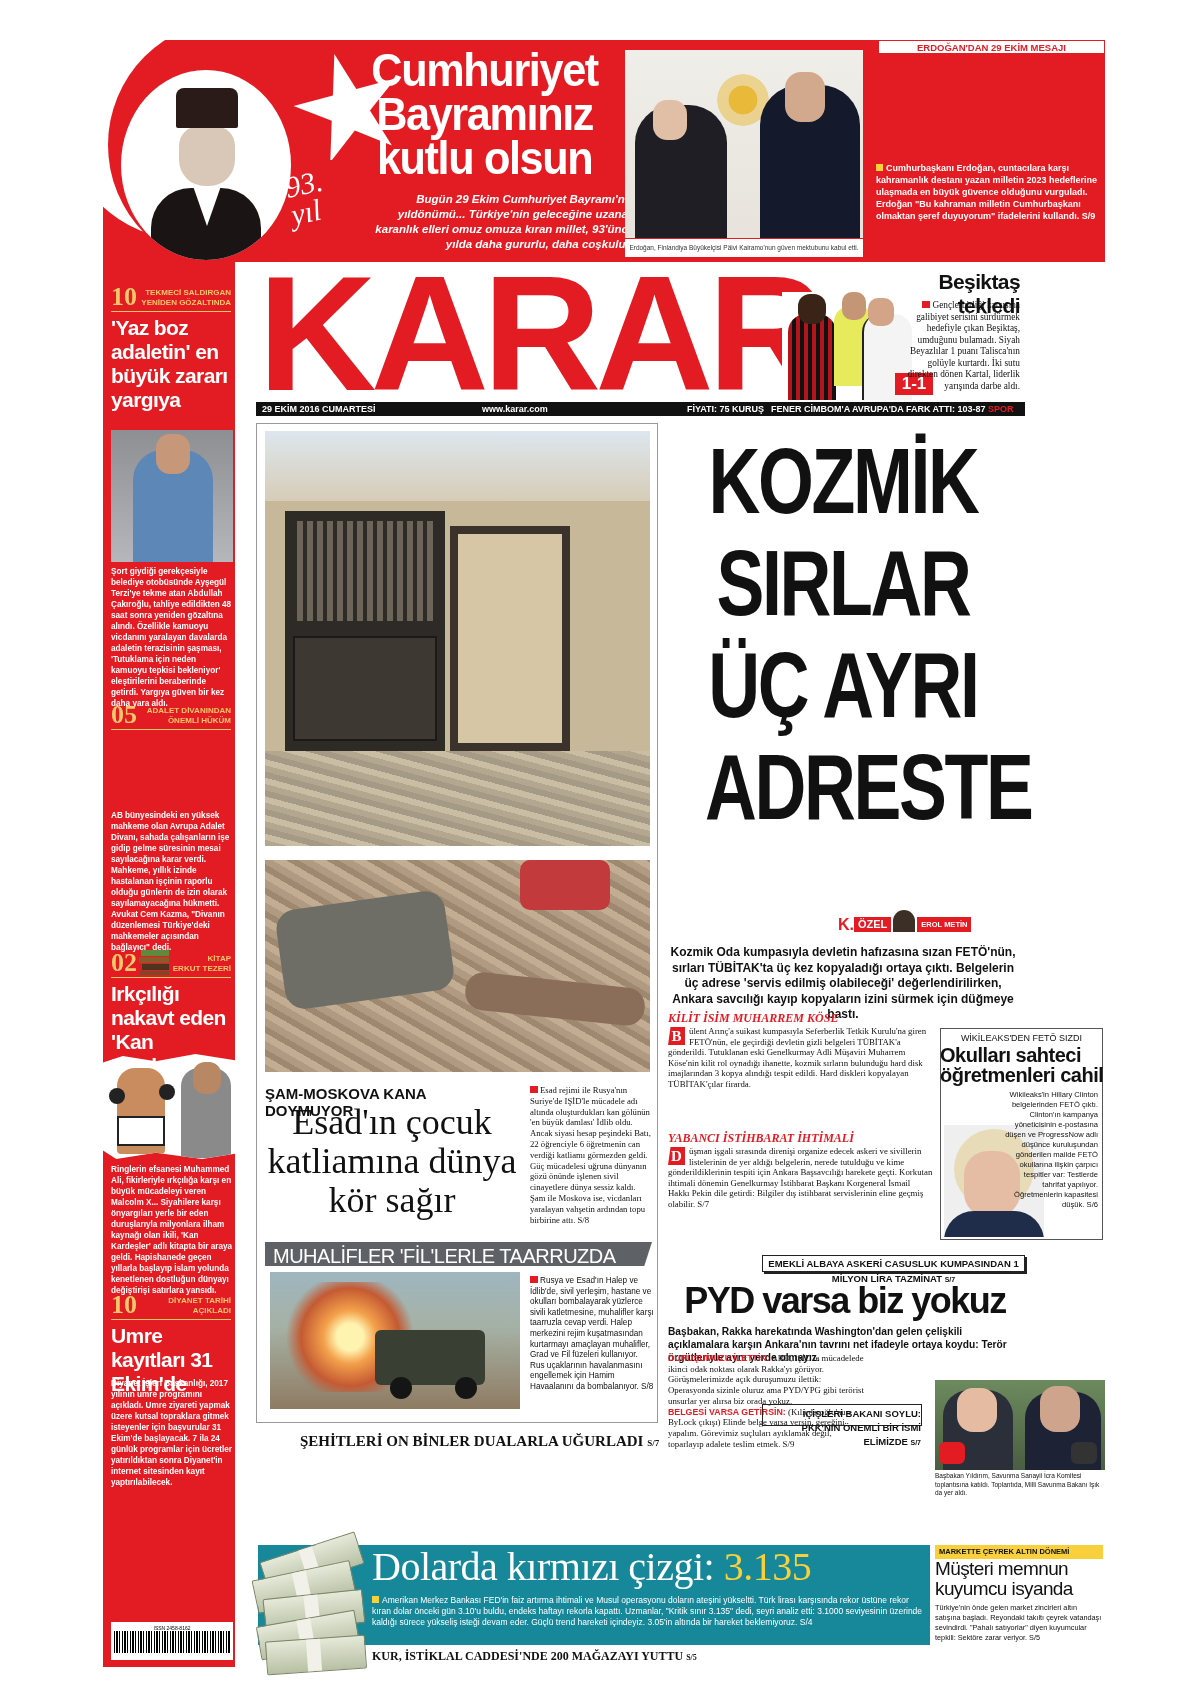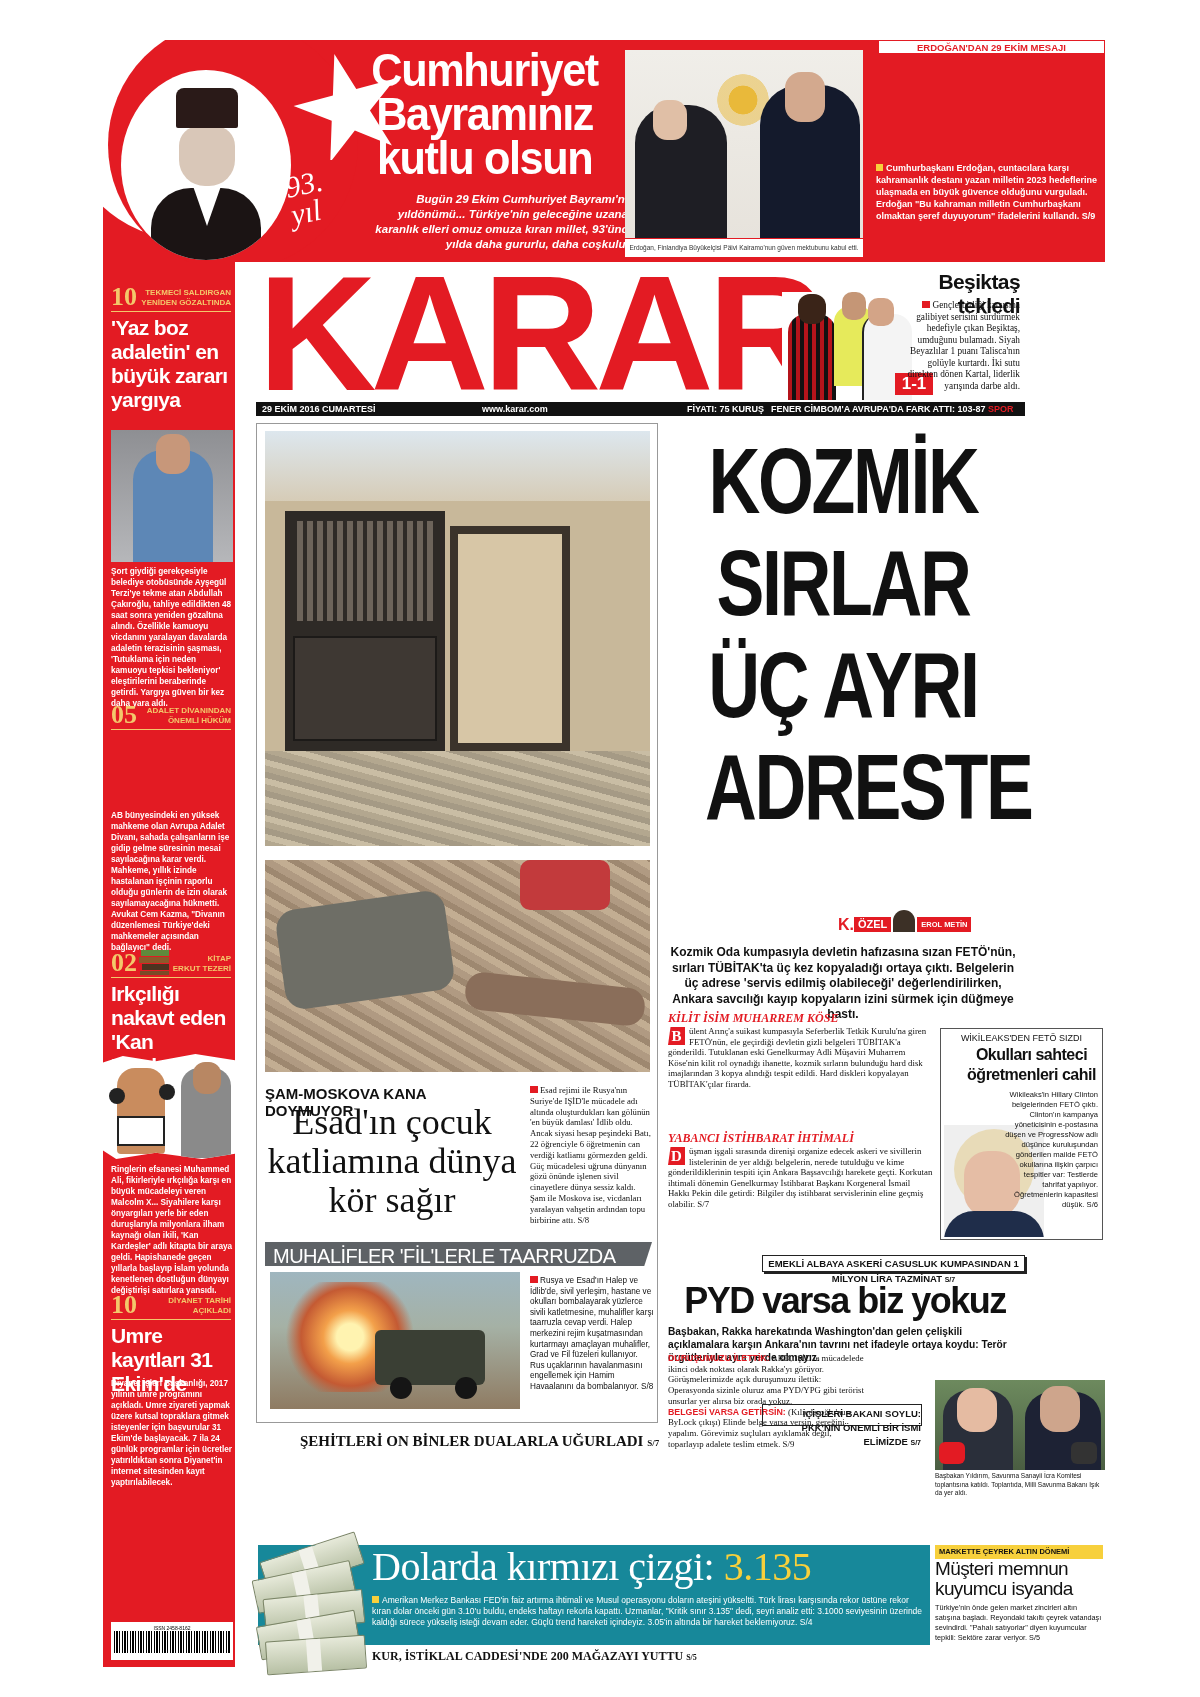--- a/index.html
+++ b/index.html
@@ -109,21 +109,21 @@
   #ozel-avatar { width: 22px; height: 22px; border-radius: 50% 50% 0 0; background: #3c3026; margin: 0 2px; margin-top: -8px; }
   #ozel-author { background: #e31b23; color: #fff; font-weight: bold; font-size: 7.5px; padding: 0 4px; line-height: 15px; }
   #kozmik-deck { left: 666px; top: 945px; width: 354px; text-align: center; font-weight: bold; font-size: 12px; line-height: 15.5px; }
   .sub-kicker { position: absolute; font-family: "Liberation Serif", serif; font-style: italic; font-weight: bold; color: #e31b23; font-size: 12px; }
   .dropcap { float: left; width: 17px; height: 18px; background: #e31b23; color: #fff; font-family: "Liberation Serif", serif; font-weight: bold; font-size: 15px; text-align: center; line-height: 18px; margin: 1px 4px 0 0; clip-path: polygon(15% 0, 100% 0, 100% 100%, 0 100%); }
   .serif-body { position: absolute; font-family: "Liberation Serif", serif; font-size: 8.8px; line-height: 10.5px; }
 
   
   #wiki-box { left: 940px; top: 1028px; width: 163px; height: 212px; border: 1px solid #555; }
   #wiki-kicker { left: 940px; top: 1033px; width: 163px; text-align: center; font-size: 9px; }
-  #wiki-headline { left: 940px; top: 1045px; width: 183px; text-align: center; font-weight: bold; font-size: 16px; line-height: 20px; letter-spacing: -0.5px; }
+  #wiki-headline { left: 940px; top: 1045px; width: 183px; text-align: left; font-weight: bold; font-size: 20px; line-height: 20px; letter-spacing: -0.5px; }
   #wiki-body { left: 1000px; top: 1090px; width: 98px; text-align: right; font-size: 7.6px; line-height: 10px; }
   #hillary-photo { left: 944px; top: 1125px; width: 100px; height: 112px; background: #efefef; overflow: hidden; }
   .h-hair { position: absolute; left: 10px; top: 4px; width: 80px; height: 80px; background: #e8dbb8; border-radius: 40px; }
   .h-face { position: absolute; left: 20px; top: 26px; width: 56px; height: 66px; background: #e5bda5; border-radius: 24px; }
   .h-coat { position: absolute; left: 0; top: 86px; width: 100px; height: 30px; background: #1f2d4a; border-radius: 30px 30px 0 0; }
 
   #emekli-bar { left: 762px; top: 1255px; width: 263px; height: 17px; border: 1px solid #222; font-size: 9.5px; font-weight: bold; line-height: 15px; text-align: center; box-shadow: 2px 2px 0 #222; }
   #emekli-bar span { font-size: 7px; }
 
   #pyd-headline { left: 665px; top: 1280px; width: 360px; text-align: center; font-weight: 900; font-size: 36px; letter-spacing: -1.5px; }

